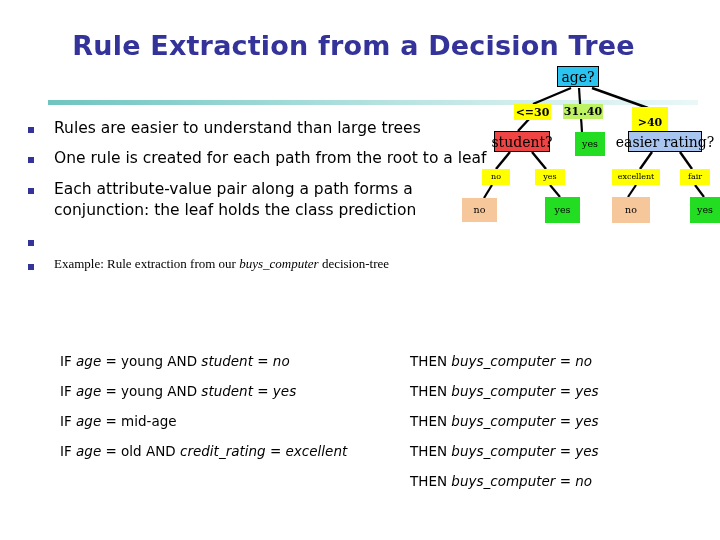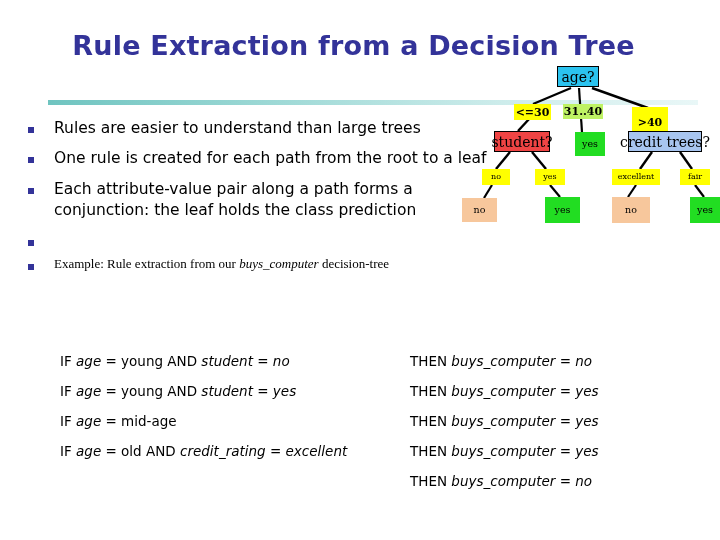--- a/index.html
+++ b/index.html
@@ -226,21 +226,21 @@
     <path d="M196,127 L188,139" stroke="#000" stroke-width="2.2" fill="none"></path>
 
     <path d="M255,127 L264,139" stroke="#000" stroke-width="2.2" fill="none"></path>
   </svg>
 <div class="tree-node node-decision" style="left: 117px; top: 8px; width: 42px; height: 21px; background: rgb(43, 195, 239);">age?</div>
     <div class="tree-node node-edge-label" style="left: 74px; top: 46px; width: 37px; height: 16px; background: rgb(255, 255, 0);">&lt;=30</div>
     <div class="tree-node node-edge-label" style="left: 123px; top: 46px; width: 40px; height: 15px; background: #bef264;">31..40</div>
     <div class="tree-node node-edge-label" style="left: 192px; top: 49px; width: 36px; height: 31px; background: rgb(255, 255, 0);">&gt;40</div>
     <div class="tree-node node-decision" style="left: 54px; top: 73px; width: 56px; height: 21px; background: #ef4444;">student?</div>
     <div class="tree-node node-leaf" style="left: 135px; top: 74px; width: 30px; height: 24px; background: rgb(34, 221, 34);">yes</div>
-    <div class="tree-node node-decision" style="left: 188px; top: 73px; width: 74px; height: 21px; background: rgb(168, 197, 239);">credit trees?</div>
+    <div class="tree-node node-decision" style="left: 188px; top: 73px; width: 74px; height: 21px; background: rgb(168, 197, 239);">easier rating?</div>
     <div class="tree-node node-edge-label plain" style="left: 42px; top: 111px; width: 28px; height: 16px; background: rgb(255, 255, 0);">no</div>
     <div class="tree-node node-edge-label plain" style="left: 95px; top: 111px; width: 30px; height: 16px; background: rgb(255, 255, 0);">yes</div>
     <div class="tree-node node-edge-label plain" style="left: 172px; top: 111px; width: 48px; height: 16px; background: rgb(255, 255, 0);">excellent</div>
     <div class="tree-node node-edge-label plain" style="left: 240px; top: 111px; width: 30px; height: 16px; background: rgb(255, 255, 0);">fair</div>
     <div class="tree-node node-leaf" style="left: 22px; top: 140px; width: 35px; height: 24px; background: rgb(247, 199, 156);">no</div>
     <div class="tree-node node-leaf" style="left: 105px; top: 139px; width: 35px; height: 26px; background: rgb(34, 221, 34);">yes</div>
     <div class="tree-node node-leaf" style="left: 172px; top: 139px; width: 38px; height: 26px; background: rgb(247, 199, 156);">no</div>
     <div class="tree-node node-leaf" style="left: 250px; top: 139px; width: 30px; height: 26px; background: rgb(34, 221, 34);">yes</div>
   </div>
 

